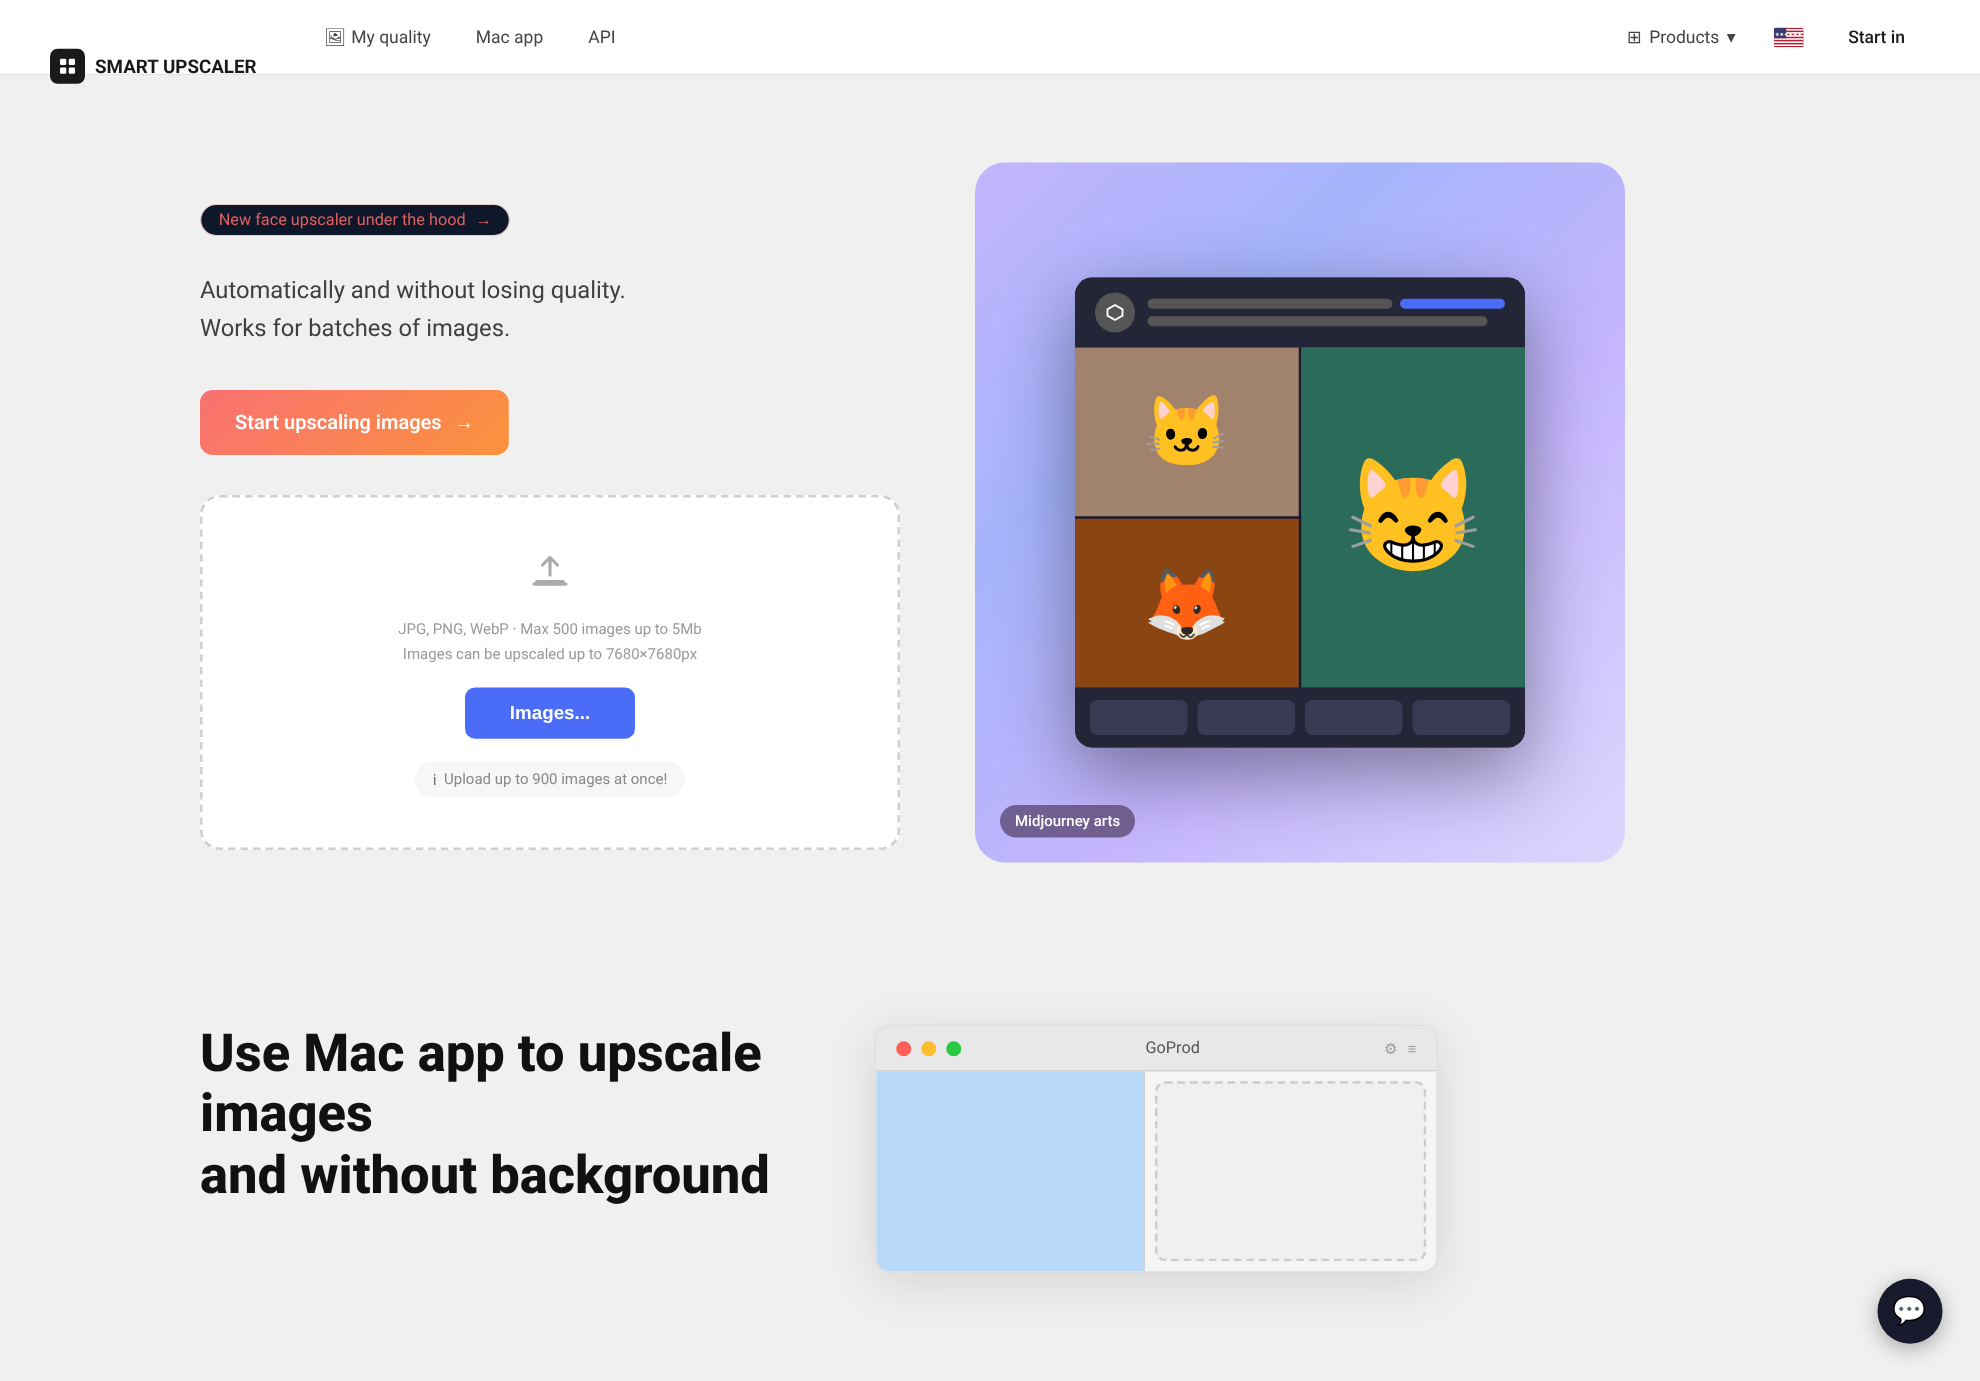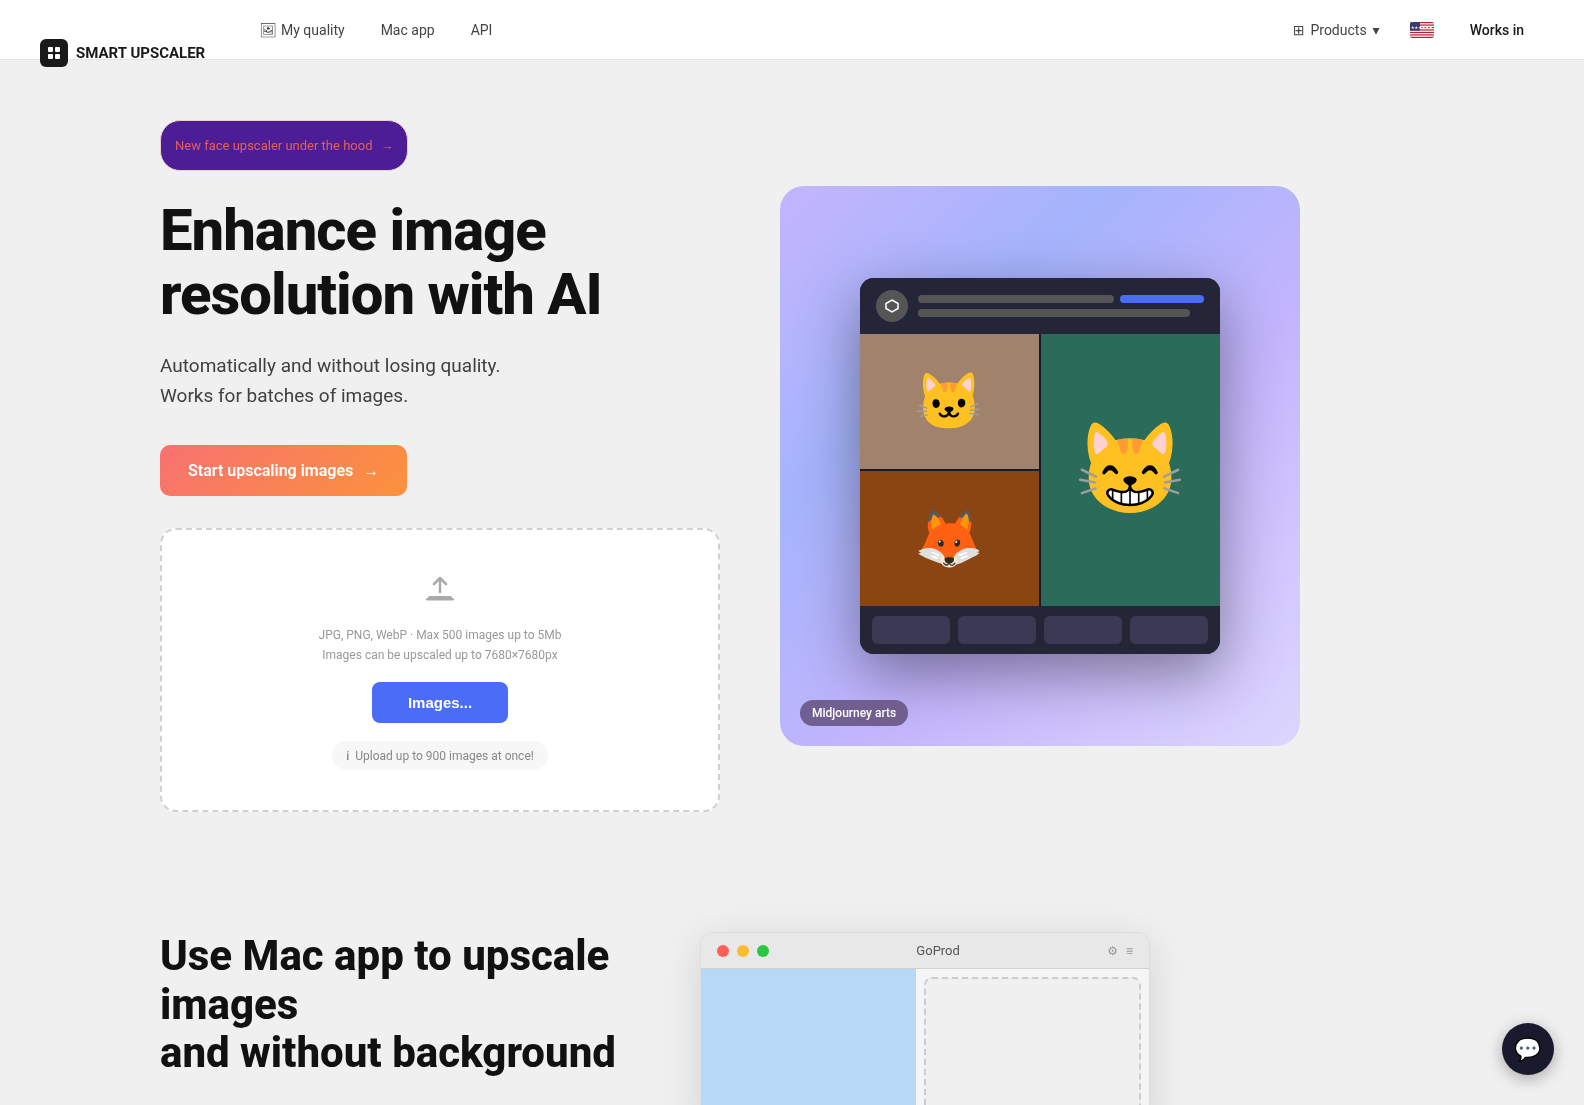--- a/index.html
+++ b/index.html
@@ -107,28 +107,29 @@
       min-height: 700px;
     }
     .hero-left {
       flex: 1;
       max-width: 560px;
     }
     .hero-badge {
       display: inline-flex;
       align-items: center;
       gap: 8px;
-      background: #4c1d95;
+      background: #0f172a;
       border: 1px solid #e8d0d0;
       border-radius: 20px;
-      padding: 17px 14px;
+      padding: 4px 14px;
       font-size: 13px;
       color: #e06060;
       margin-bottom: 28px;
       cursor: pointer;
+      margin-top: 23px;
     }
     .hero-title {
       font-size: 58px;
       font-weight: 800;
       line-height: 1.1;
       color: #111;
       margin-bottom: 24px;
       letter-spacing: -1px;
     }
     .hero-subtitle {
@@ -459,33 +460,32 @@
         <rect y="3.69" width="24" height="1.23" fill="white"></rect>
         <rect y="6.15" width="24" height="1.23" fill="white"></rect>
         <rect y="8.62" width="24" height="1.23" fill="white"></rect>
         <rect y="11.08" width="24" height="1.23" fill="white"></rect>
         <rect y="13.54" width="24" height="1.23" fill="white"></rect>
         <rect width="10" height="8.62" fill="#3C3B6E"></rect>
         <text x="1" y="7" font-size="4" fill="white">★★★★★★</text>
       </svg>
     </div>
     <div class="signin-btn">
-      <span>Works in</span>
+      <span>Start in</span>
     </div>
   </div>
 </nav>
 
 <section class="hero">
   <div class="hero-left">
     <div class="hero-badge">
       <span>New face upscaler under the hood</span>
       <span>→</span>
     </div>
 
-    <h1 class="hero-title">Enhance image resolution with AI</h1>
 
     <p class="hero-subtitle">
       <span>Automatically and without losing quality.</span><br>
       <span>Works for batches of images.</span>
     </p>
 
     <a class="start-btn">
       <span>Start upscaling images</span>
       <span>→</span>
     </a>

